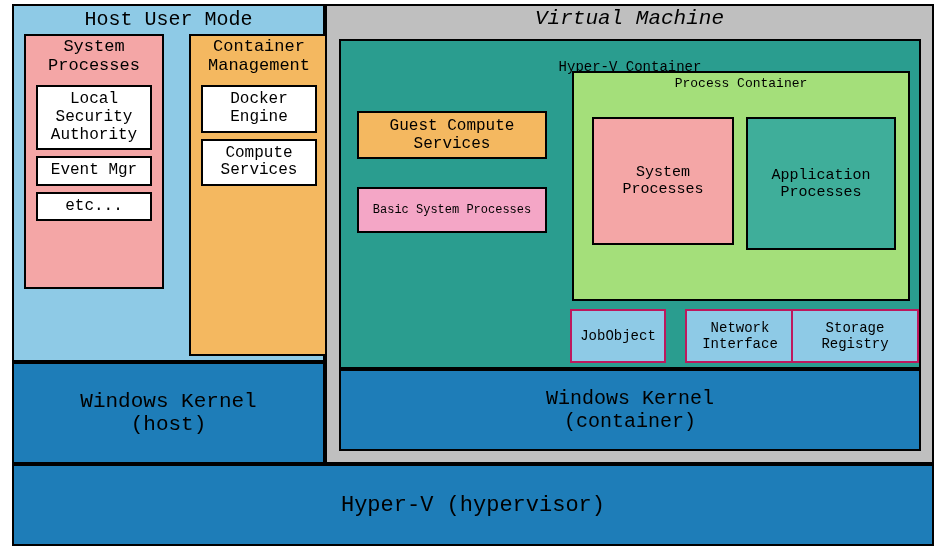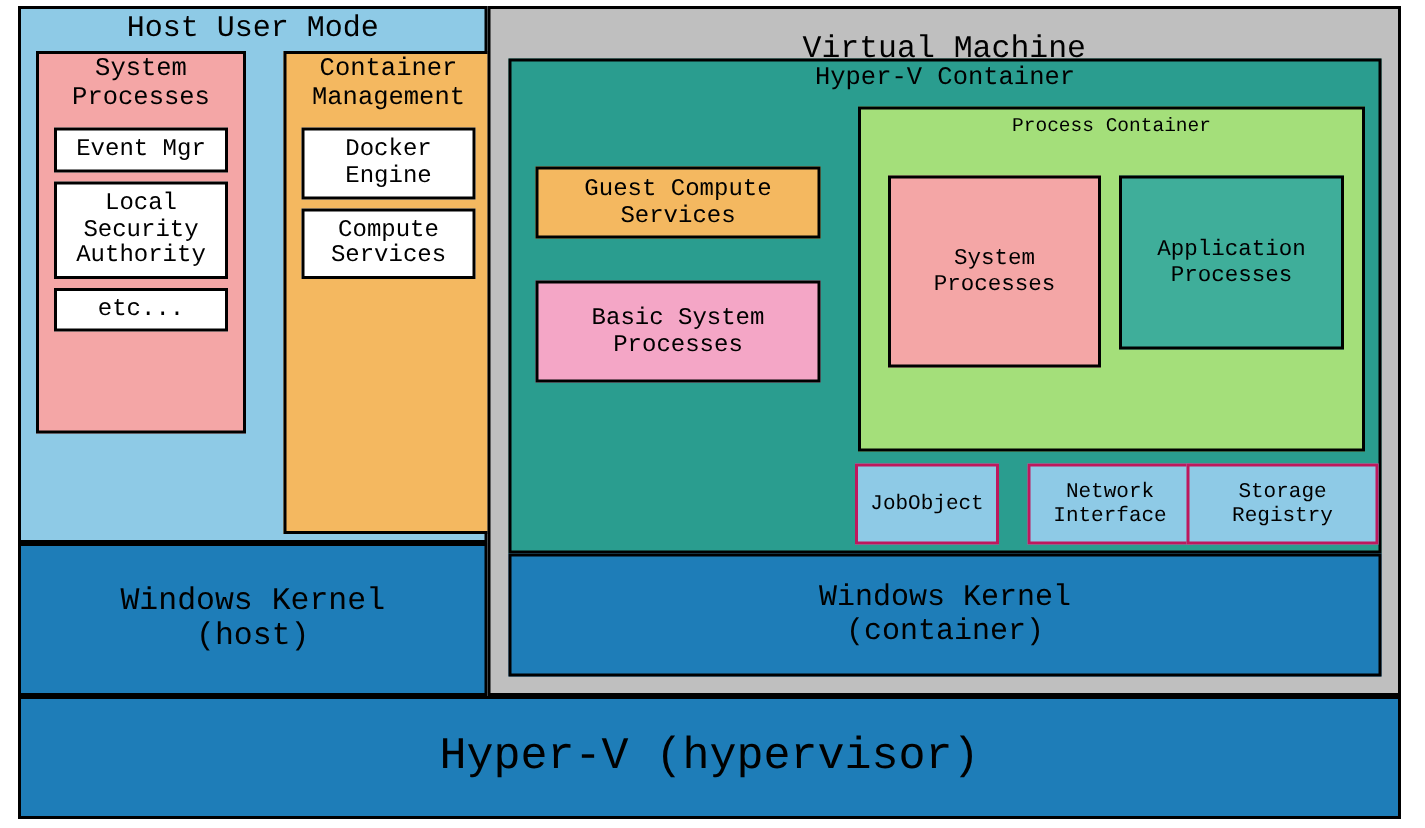--- a/index.html
+++ b/index.html
@@ -10,21 +10,21 @@
     width: 950px;
     height: 552px;
     position: relative;
   }
   .box { position: absolute; border: 2px solid #000; }
   .title { text-align: center; color: #000; }
   .hypervisor {
     left: 12px; top: 464px; width: 922px; height: 82px;
     background: #1e7db8;
     display: flex; align-items: center; justify-content: center;
-    font-size: 30px;
+    font-size: 22px;
   }
   .host-user-mode {
     left: 12px; top: 4px; width: 313px; height: 358px;
     background: #8ecae6;
   }
   .host-user-mode > .title { font-size: 20px; padding: 2px 0 0; }
   .windows-kernel-host {
     left: 12px; top: 362px; width: 313px; height: 102px;
     background: #1e7db8;
     display: flex; align-items: center; justify-content: center;
@@ -45,62 +45,62 @@
   .container-mgmt > .title { font-size: 17px; padding: 2px 0 4px; line-height: 1.1; }
   .white-item {
     background: #fff; border: 2px solid #000;
     margin: 6px 10px; padding: 4px 2px;
     text-align: center; font-size: 16px; line-height: 1.1;
   }
   .virtual-machine {
     left: 325px; top: 4px; width: 609px; height: 460px;
     background: #bfbfbf;
   }
-  .virtual-machine > .title { font-size: 21px; padding: 16px 0 0; }
+  .virtual-machine > .title { font-size: 21px; padding: 1px 0 0; font-style: italic; }
   .hyperv-container {
     left: 12px; top: 33px; width: 582px; height: 330px;
     background: #2a9d8f; position: absolute;
   }
-  .hyperv-container > .title { font-size: 17px; padding: 2px 0 0; }
+  .hyperv-container > .title { font-size: 14px; padding: 2px 0 0; margin-top: 16px; }
   .windows-kernel-container {
     left: 12px; top: 363px; width: 582px; height: 82px;
     background: #1e7db8; position: absolute;
     display: flex; align-items: center; justify-content: center;
     font-size: 20px; text-align: center;
   }
   .left-inner {
     position: absolute; left: 16px; top: 70px; width: 190px;
   }
   .guest-compute {
     background: #f4b860; border: 2px solid #000;
     text-align: center; padding: 4px 6px; font-size: 16px;
     margin-bottom: 28px;
   }
   .basic-sys {
     background: #f4a6c6; border: 2px solid #000;
-    text-align: center; padding: 14px 6px; font-size: 16px;
+    text-align: center; padding: 14px 6px; font-size: 12px;
   }
   .process-container {
     position: absolute; border: 2px solid #000;
     left: 231px; top: 30px; width: 338px; height: 230px;
     background: #a4df7a;
   }
   .process-container > .title { font-size: 13px; padding: 3px 0 0; }
   .inner-proc {
     position: absolute; border: 2px solid #000;
     text-align: center; font-size: 15px;
     display: flex; align-items: center; justify-content: center;
     padding: 4px;
   }
   .sys-proc-inner {
     left: 18px; top: 44px; width: 142px; height: 128px;
     background: #f4a6a6;
   }
   .app-proc-inner {
-    left: 172px; top: 44px; width: 150px; height: 116px;
+    left: 172px; top: 44px; width: 150px; height: 133px;
     background: #3fae9a;
   }
   .bottom-item {
     position: absolute; border: 2px solid #be185d;
     background: #8ecae6; font-size: 14px; text-align: center;
     display: flex; align-items: center; justify-content: center;
     padding: 2px; height: 54px;
     bottom: 4px;
   }
   .jobobject { left: 229px; width: 96px; }
@@ -116,22 +116,22 @@
 
 <div class="box windows-kernel-host">
   <span>Windows Kernel<br>(host)</span>
 </div>
 
 <div class="box host-user-mode">
   <div class="title">Host User Mode</div>
 
   <div class="sys-processes">
     <div class="title">System<br>Processes</div>
+    <div class="white-item">Local Security Authority</div>
     <div class="white-item">Event Mgr</div>
-    <div class="white-item">Local Security Authority</div>
     <div class="white-item">etc...</div>
   </div>
 
   <div class="container-mgmt">
     <div class="title">Container<br>Management</div>
     <div class="white-item">Docker Engine</div>
     <div class="white-item">Compute Services</div>
   </div>
 </div>
 

